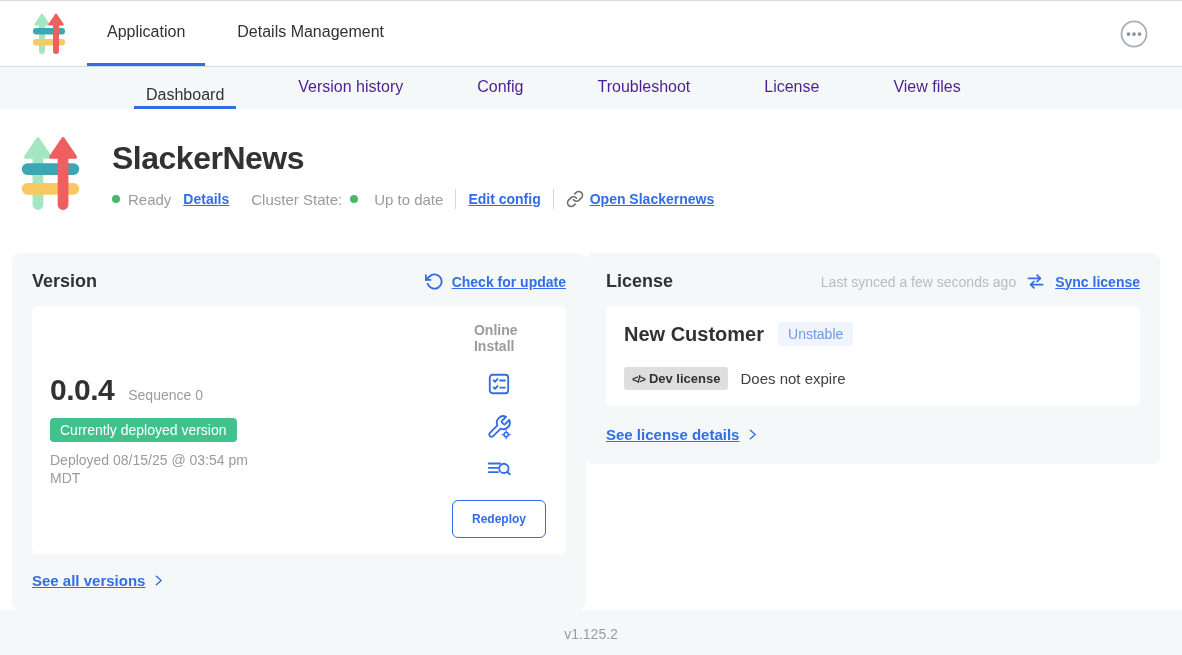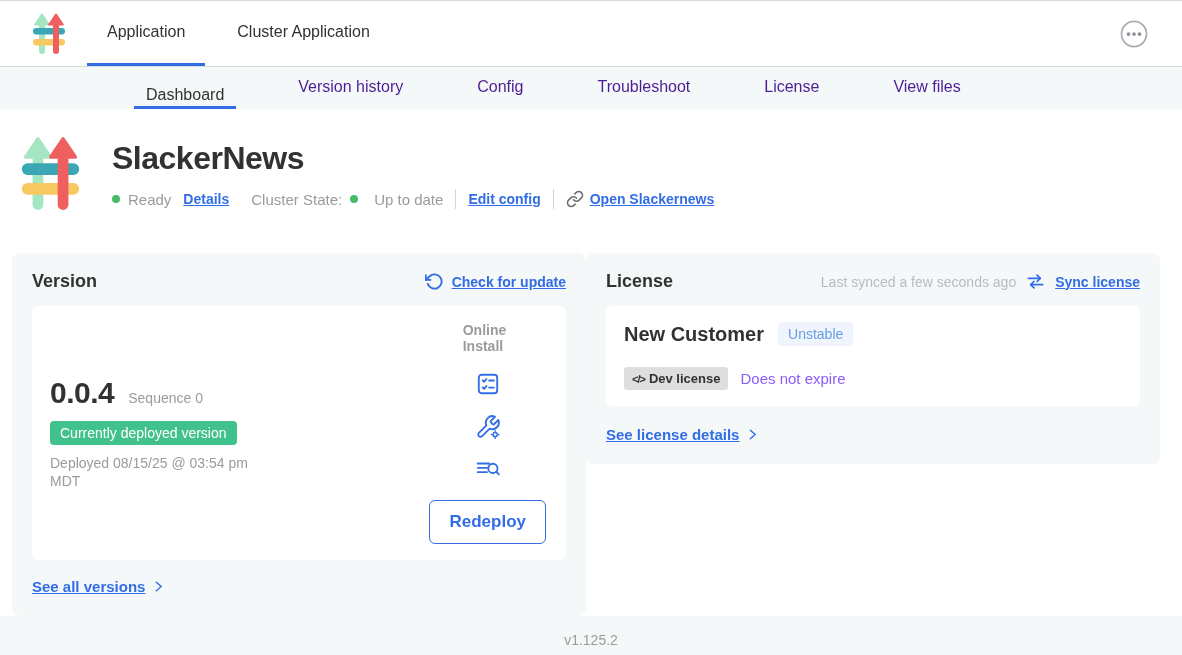--- a/index.html
+++ b/index.html
@@ -82,41 +82,41 @@
   .deployed-badge {
     display:inline-block; margin-top:11px; background:#41c28d; color:#fff;
     font-size:14px; padding:4px 10px; border-radius:4px;
   }
   .deployed-at { margin-top:9px; font-size:14px; color:#9b9b9b; max-width:218px; line-height:1.3; }
   .version-right { display:flex; align-items:center; gap:17px; padding-right:2px;flex-direction:column; }
   .install-type { width:50px; font-size:14px; font-weight:700; color:#9b9b9b; line-height:1.15; }
   .vicon { width:26px; height:26px; display:block; cursor:pointer; }
   .redeploy-btn {
     background:#fff; border:1px solid #326de6; color:#326de6;
-    font-family:inherit; font-weight:700; font-size:17px;
+    font-family:inherit; font-weight:700; font-size:12px;
     padding:11px 19px; border-radius:6px; cursor:pointer;
   }
   .card-footer-link { display:inline-flex; align-items:center; gap:7px; margin-top:18px; }
   .card-footer-link .blue-link { font-size:15px; }
 
   
   .license-title-row { display:flex; align-items:center; }
   .customer-name { font-size:20px; font-weight:700; }
   .channel-badge {
     margin-left:14px; background:#f0f5fd; color:#689de3;
     font-size:14px; padding:4px 10px; border-radius:4px;
   }
   .license-meta-row { display:flex; align-items:center; margin-top:21px; }
   .type-badge {
     display:inline-flex; align-items:center; gap:4px;
     background:#dedede; color:#323232; font-size:13px; font-weight:700;
     padding:4px 8px; border-radius:3px;
   }
   .code-glyph { font-size:11px; font-weight:700; letter-spacing:-1px; }
-  .expiry { margin-left:12px; font-size:15px; color:#8b5cf6; }
+  .expiry { margin-left:12px; font-size:15px; color:#404040; }
 
   
   .footer {
     flex:0 0 auto; height:47px; background:#f5f8f9;
     display:flex; align-items:center; justify-content:center;
     font-size:14px; color:#9b9b9b;
   }
 </style>
 </head>
 <body>
@@ -129,21 +129,21 @@
       <rect x="7" y="8" width="6" height="34" rx="3" fill="#a4e6c2"></rect>
       <path d="M3.2 12.5 L10 2.5 L16.8 12.5 Z" fill="#a4e6c2" stroke="#a4e6c2" stroke-width="2"></path>
       <rect x="1" y="16" width="32" height="6.5" rx="3.2" fill="#3ba7b4"></rect>
       <rect x="1" y="27" width="32" height="6.5" rx="3.2" fill="#f8c963"></rect>
       <rect x="21" y="8" width="6" height="34" rx="3" fill="#f05f5f"></rect>
       <path d="M17.2 12.5 L24 2.5 L30.8 12.5 Z" fill="#f05f5f" stroke="#f05f5f" stroke-width="2"></path>
     </g>
   </svg>
   <nav class="top-tabs">
     <div class="top-tab active">Application</div>
-    <div class="top-tab">Cluster Application</div>
+    <div class="top-tab">Details Management</div>
   </nav>
   <button class="ellipsis-btn">
     <svg viewBox="0 0 24 24" width="30" height="30">
       <circle cx="12" cy="12" r="10" fill="none" stroke="#a9adb3" stroke-width="1.4"></circle>
       <circle cx="7.6" cy="12" r="1.5" fill="#8d9299"></circle>
       <circle cx="12" cy="12" r="1.5" fill="#8d9299"></circle>
       <circle cx="16.4" cy="12" r="1.5" fill="#8d9299"></circle>
     </svg>
   </button>
 </header>

